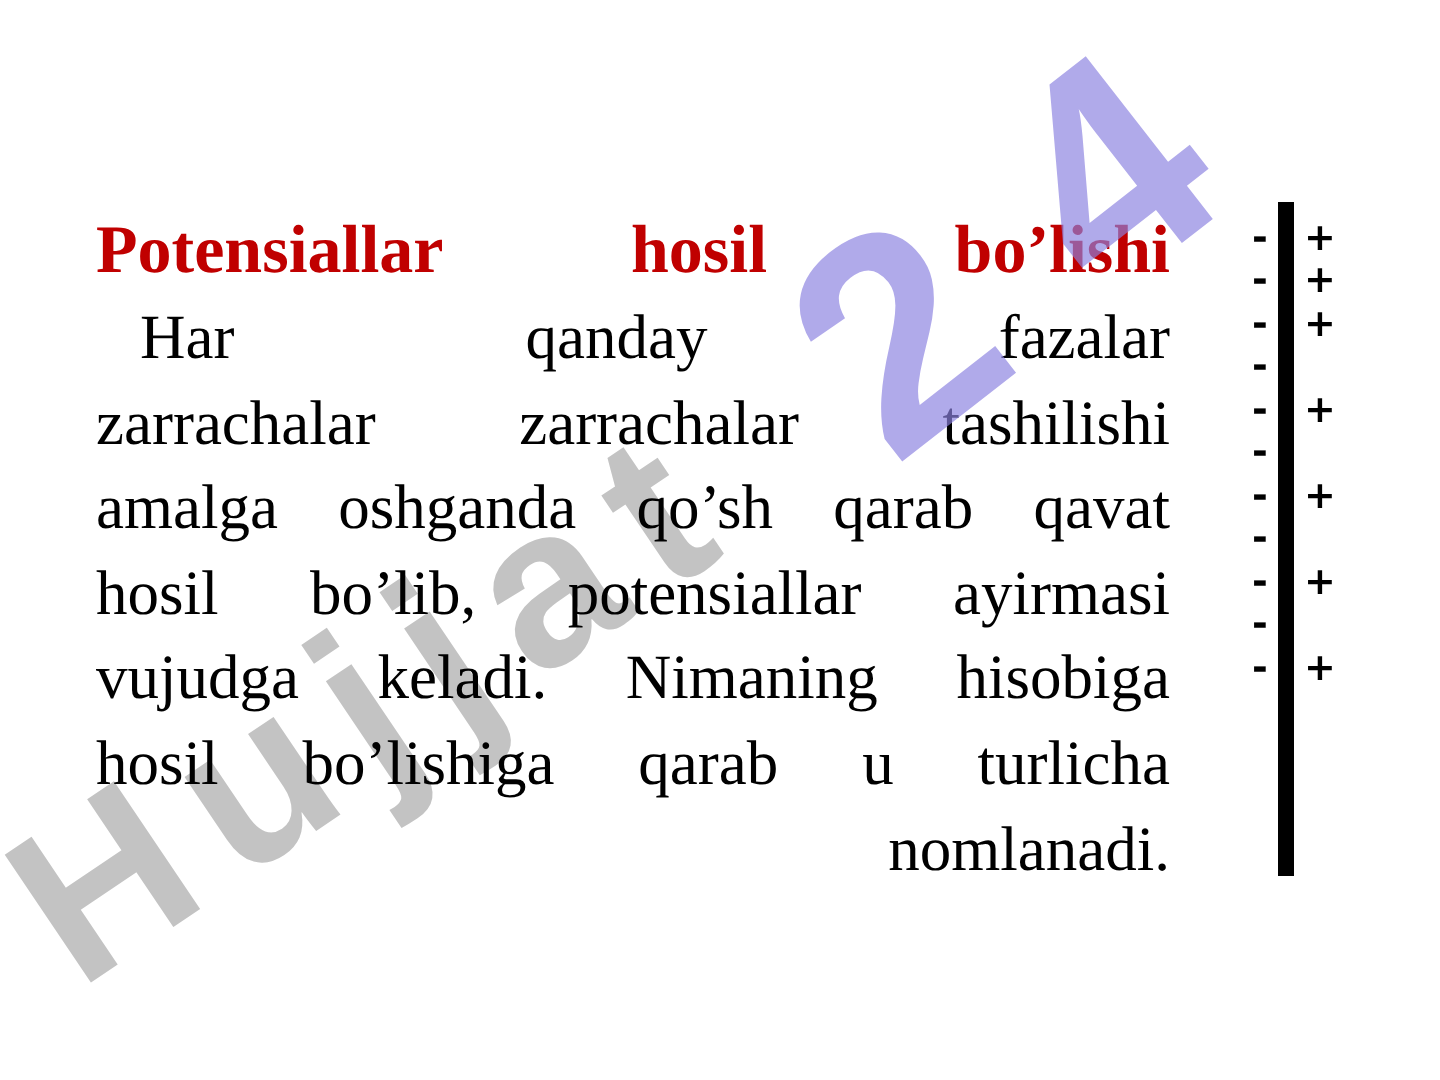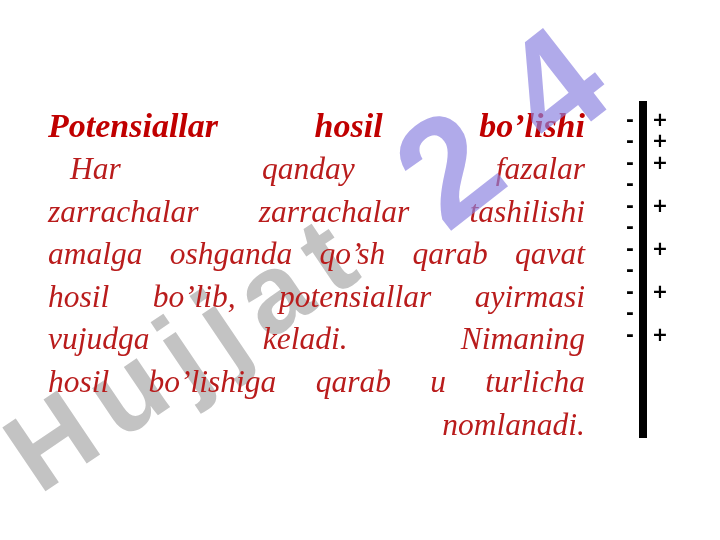--- a/index.html
+++ b/index.html
@@ -11,21 +11,21 @@
   .wm{position:absolute;font-family:"Liberation Sans",sans-serif;font-weight:bold;
       white-space:nowrap;line-height:1;pointer-events:none;}
   .wm-gray{left:18px;top:408px;font-size:112px;letter-spacing:16px;
            transform:rotate(-34deg);transform-origin:0 50%;z-index:1;}
   .wm-purple{left:415px;top:118px;font-size:150px;letter-spacing:50px;
              transform:rotate(-38deg);transform-origin:0 50%;z-index:4;opacity:.68;}
 
   
   .text-block{position:absolute;left:48px;top:104px;width:537px;z-index:2;color:#050505;}
   .line{display:flex;justify-content:space-between;font-size:31.5px;
-        height:42.6px;line-height:42.6px;white-space:nowrap;font-style:italic;}
+        height:42.6px;line-height:42.6px;white-space:nowrap;}
   .title-line{font-weight:bold;font-size:34px;height:44px;line-height:44px;}
   .line.indent{padding-left:22px;}
   .line.last{justify-content:flex-end;}
 
   
   .dl{position:absolute;inset:0;z-index:3;pointer-events:none;}
   .dl-bar{position:absolute;left:639px;top:101px;width:8px;height:337px;}
   .sign{position:absolute;width:16px;height:22px;line-height:22px;text-align:center;
         font-family:"DejaVu Sans",sans-serif;font-weight:bold;color:#000;}
   .sign.minus{left:622px;font-size:19px;}
@@ -37,21 +37,21 @@
 <div class="slide">
 
   <div class="wm wm-gray" style="color: rgb(195, 195, 195);">Hujjat</div>
 
   <div class="text-block">
     <div class="line title-line" id="title-line" style="color: rgb(192, 0, 0);">
         <span>Potensiallar</span>
         <span>hosil</span>
         <span>bo’lishi</span>
       </div>
-    <div id="body-lines" style="color: #b91c1c;">
+    <div id="body-lines" style="color: #000000;">
         <div class="line indent">
           <span>Har</span>
           <span>qanday</span>
           <span>fazalar</span>
         </div>
         <div class="line">
           <span>zarrachalar</span>
           <span>zarrachalar</span>
           <span>tashilishi</span>
         </div>
@@ -65,20 +65,21 @@
         <div class="line">
           <span>hosil</span>
           <span>bo’lib,</span>
           <span>potensiallar</span>
           <span>ayirmasi</span>
         </div>
         <div class="line">
           <span>vujudga</span>
           <span>keladi.</span>
           <span>Nimaning</span>
+          <span>hisobiga</span>
         </div>
         <div class="line">
           <span>hosil</span>
           <span>bo’lishiga</span>
           <span>qarab</span>
           <span>u</span>
           <span>turlicha</span>
         </div>
         <div class="line last">
           <span>nomlanadi.</span>

